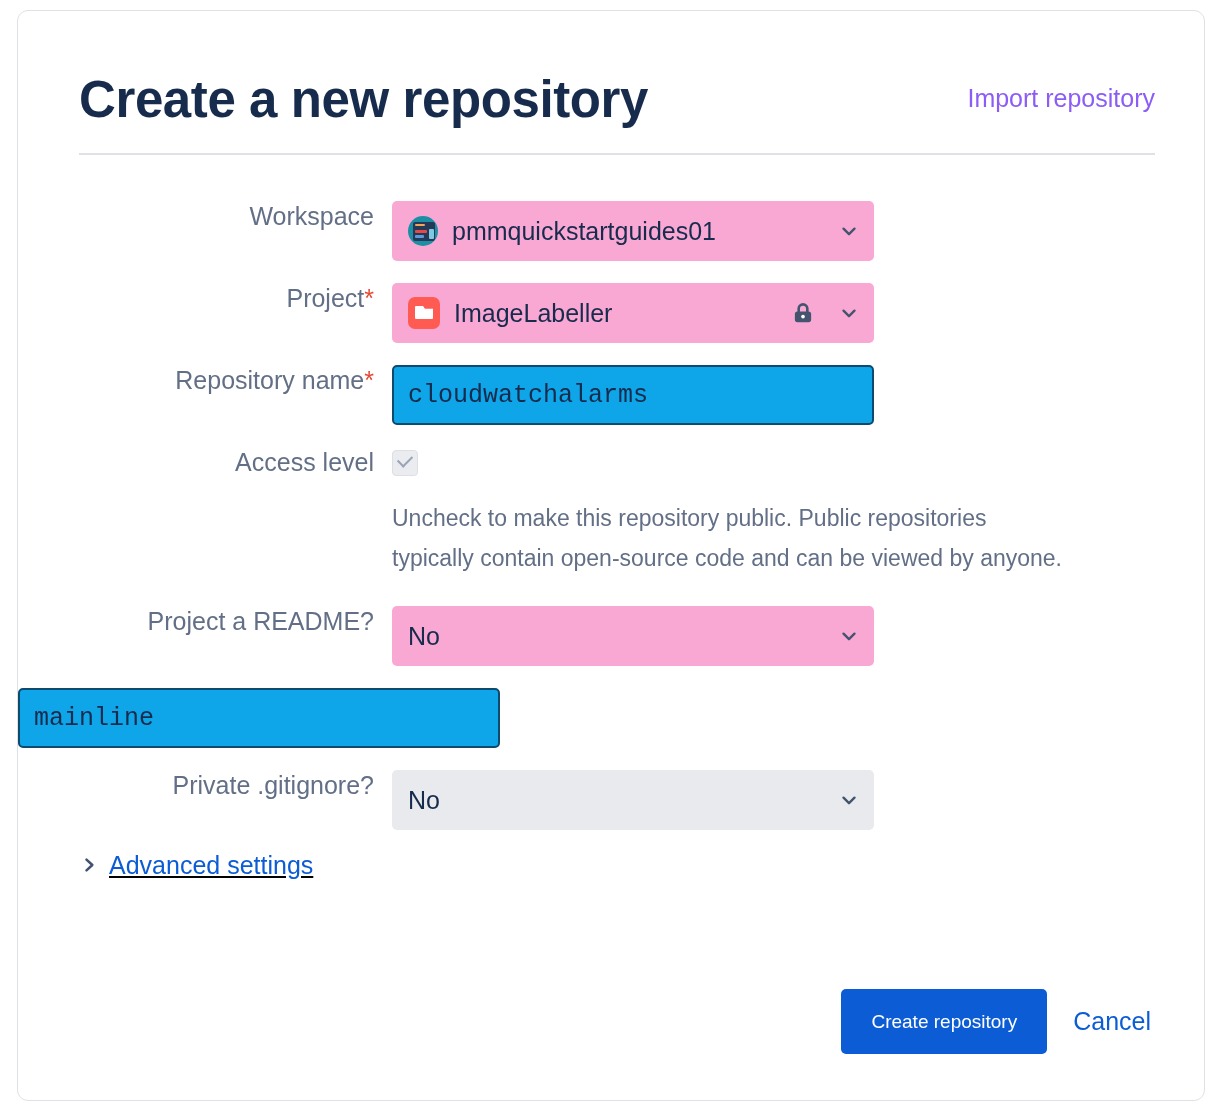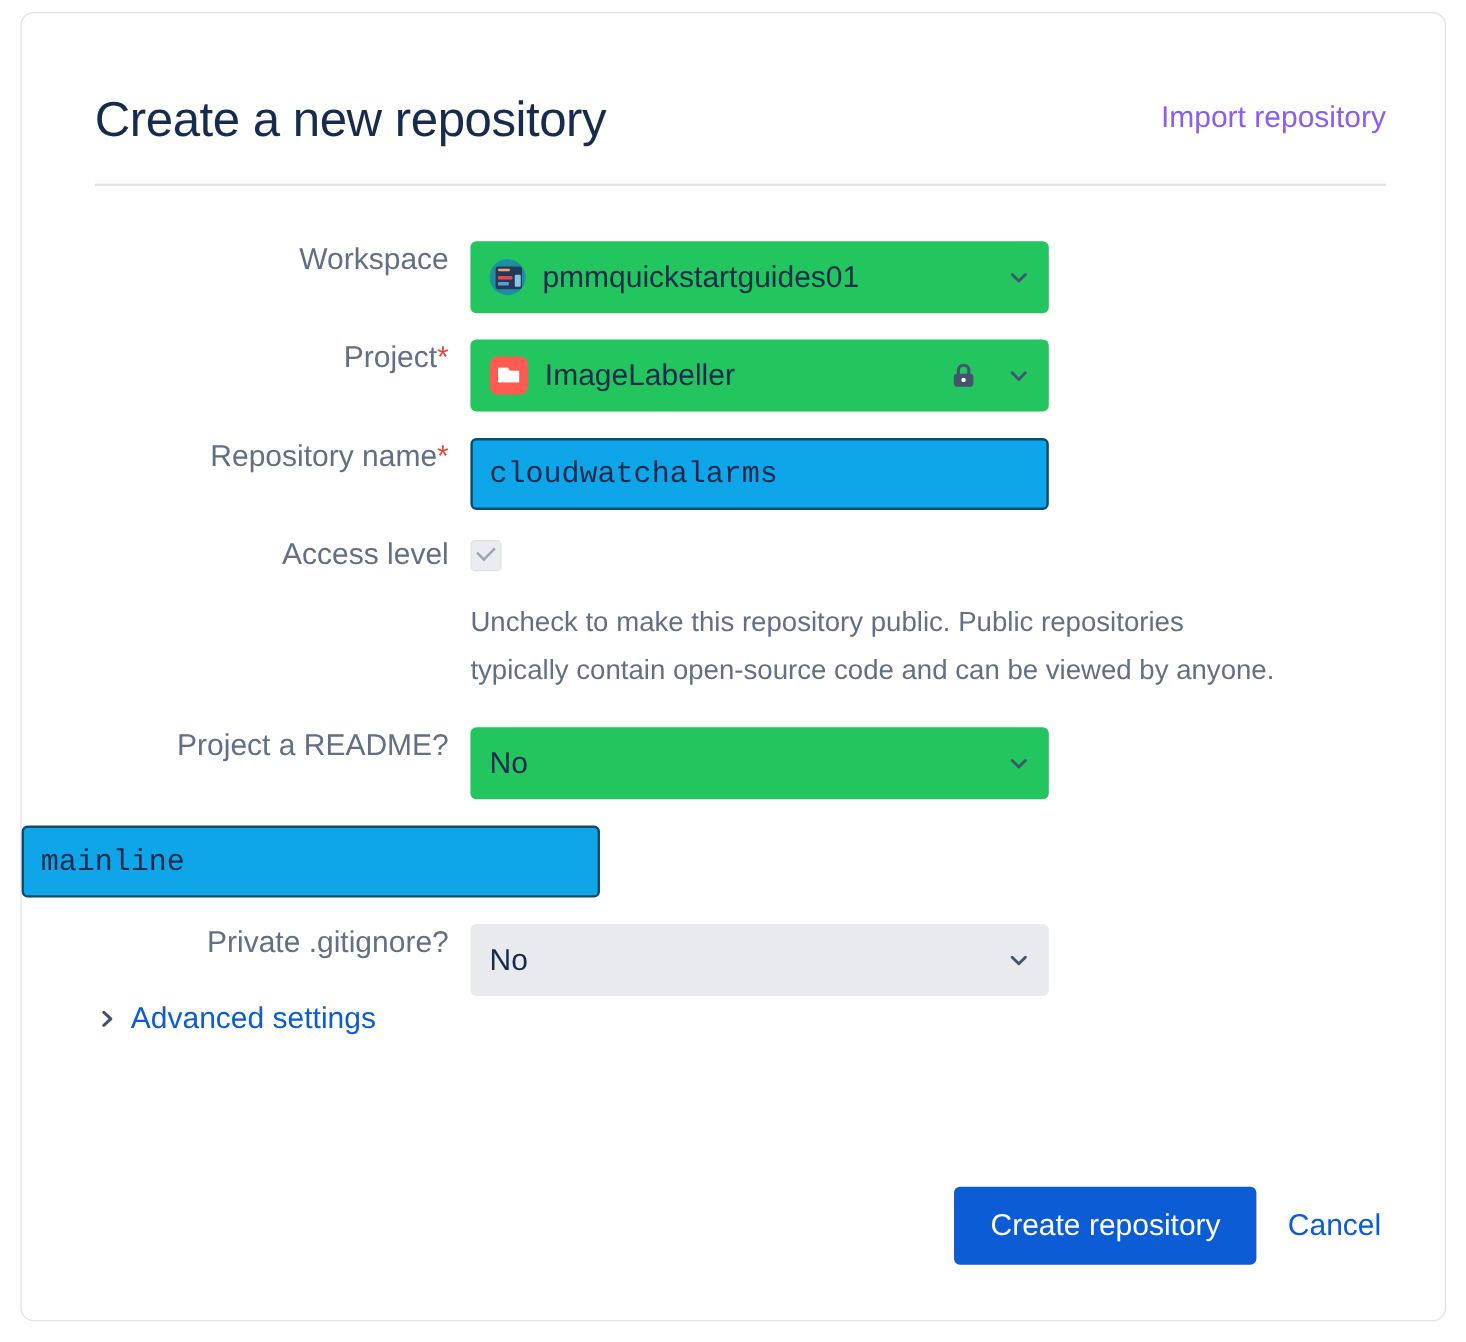--- a/index.html
+++ b/index.html
@@ -40,22 +40,22 @@
     position: absolute;
     left: 61px;
     top: 52px;
     width: 1076px;
     height: 74px;
     display: flex;
     align-items: center;
     justify-content: space-between;
   }
   .card-title {
-    font-size: 41px;
-    font-weight: 400;
+    font-size: 51px;
+    font-weight: 700;
     color: #172B4D;
     letter-spacing: -0.4px;
     line-height: 1.15;
     white-space: nowrap;
   }
   .import-link {
     font-size: 25px;
     color: #8b5cf6;
     white-space: nowrap;
     cursor: pointer;
@@ -103,21 +103,21 @@
     color: #E34935;
     font-size: 25px;
     vertical-align: baseline;
   }
 
   
   .select-box {
     position: relative;
     width: 482px;
     height: 60px;
-    background: #22c55e;
+    background: #f9a8d4;
     border-radius: 5px;
     display: flex;
     align-items: center;
     padding: 0 14px 0 16px;
     box-sizing: border-box;
     cursor: pointer;
   }
   .select-box.darker { background: #E9EAEE; }
   .select-box .value {
     font-size: 25px;
@@ -236,24 +236,25 @@
     width: 680px;
     font-size: 23px;
     line-height: 40px;
     color: #626F86;
   }
 
   
   .advanced {
     display: flex;
     align-items: center;
-    margin-top: 4px;
+    margin-top: 20px;
     margin-left: 61px;
     cursor: pointer;
     width: max-content;
+    text-decoration: underline;
   }
   .advanced .arrow { margin-right: 10px; display: flex; align-items: center; }
   .advanced .adv-label {
     font-size: 25px;
     color: #0B5CD5;
     line-height: 1.2;
   }
 
   
   .footer {
@@ -263,21 +264,21 @@
     width: 1188px;
     display: flex;
     justify-content: flex-end;
     align-items: center;
     padding-right: 51px;
     box-sizing: border-box;
   }
   .btn-primary {
     background: #0B5CD5;
     color: #ffffff;
-    font-size: 25px;
+    font-size: 19px;
     font-family: "Liberation Sans", sans-serif;
     border: none;
     border-radius: 5px;
     padding: 0 30px;
     height: 65px;
     cursor: pointer;
     white-space: nowrap;
   }
   .btn-link {
     background: transparent;

